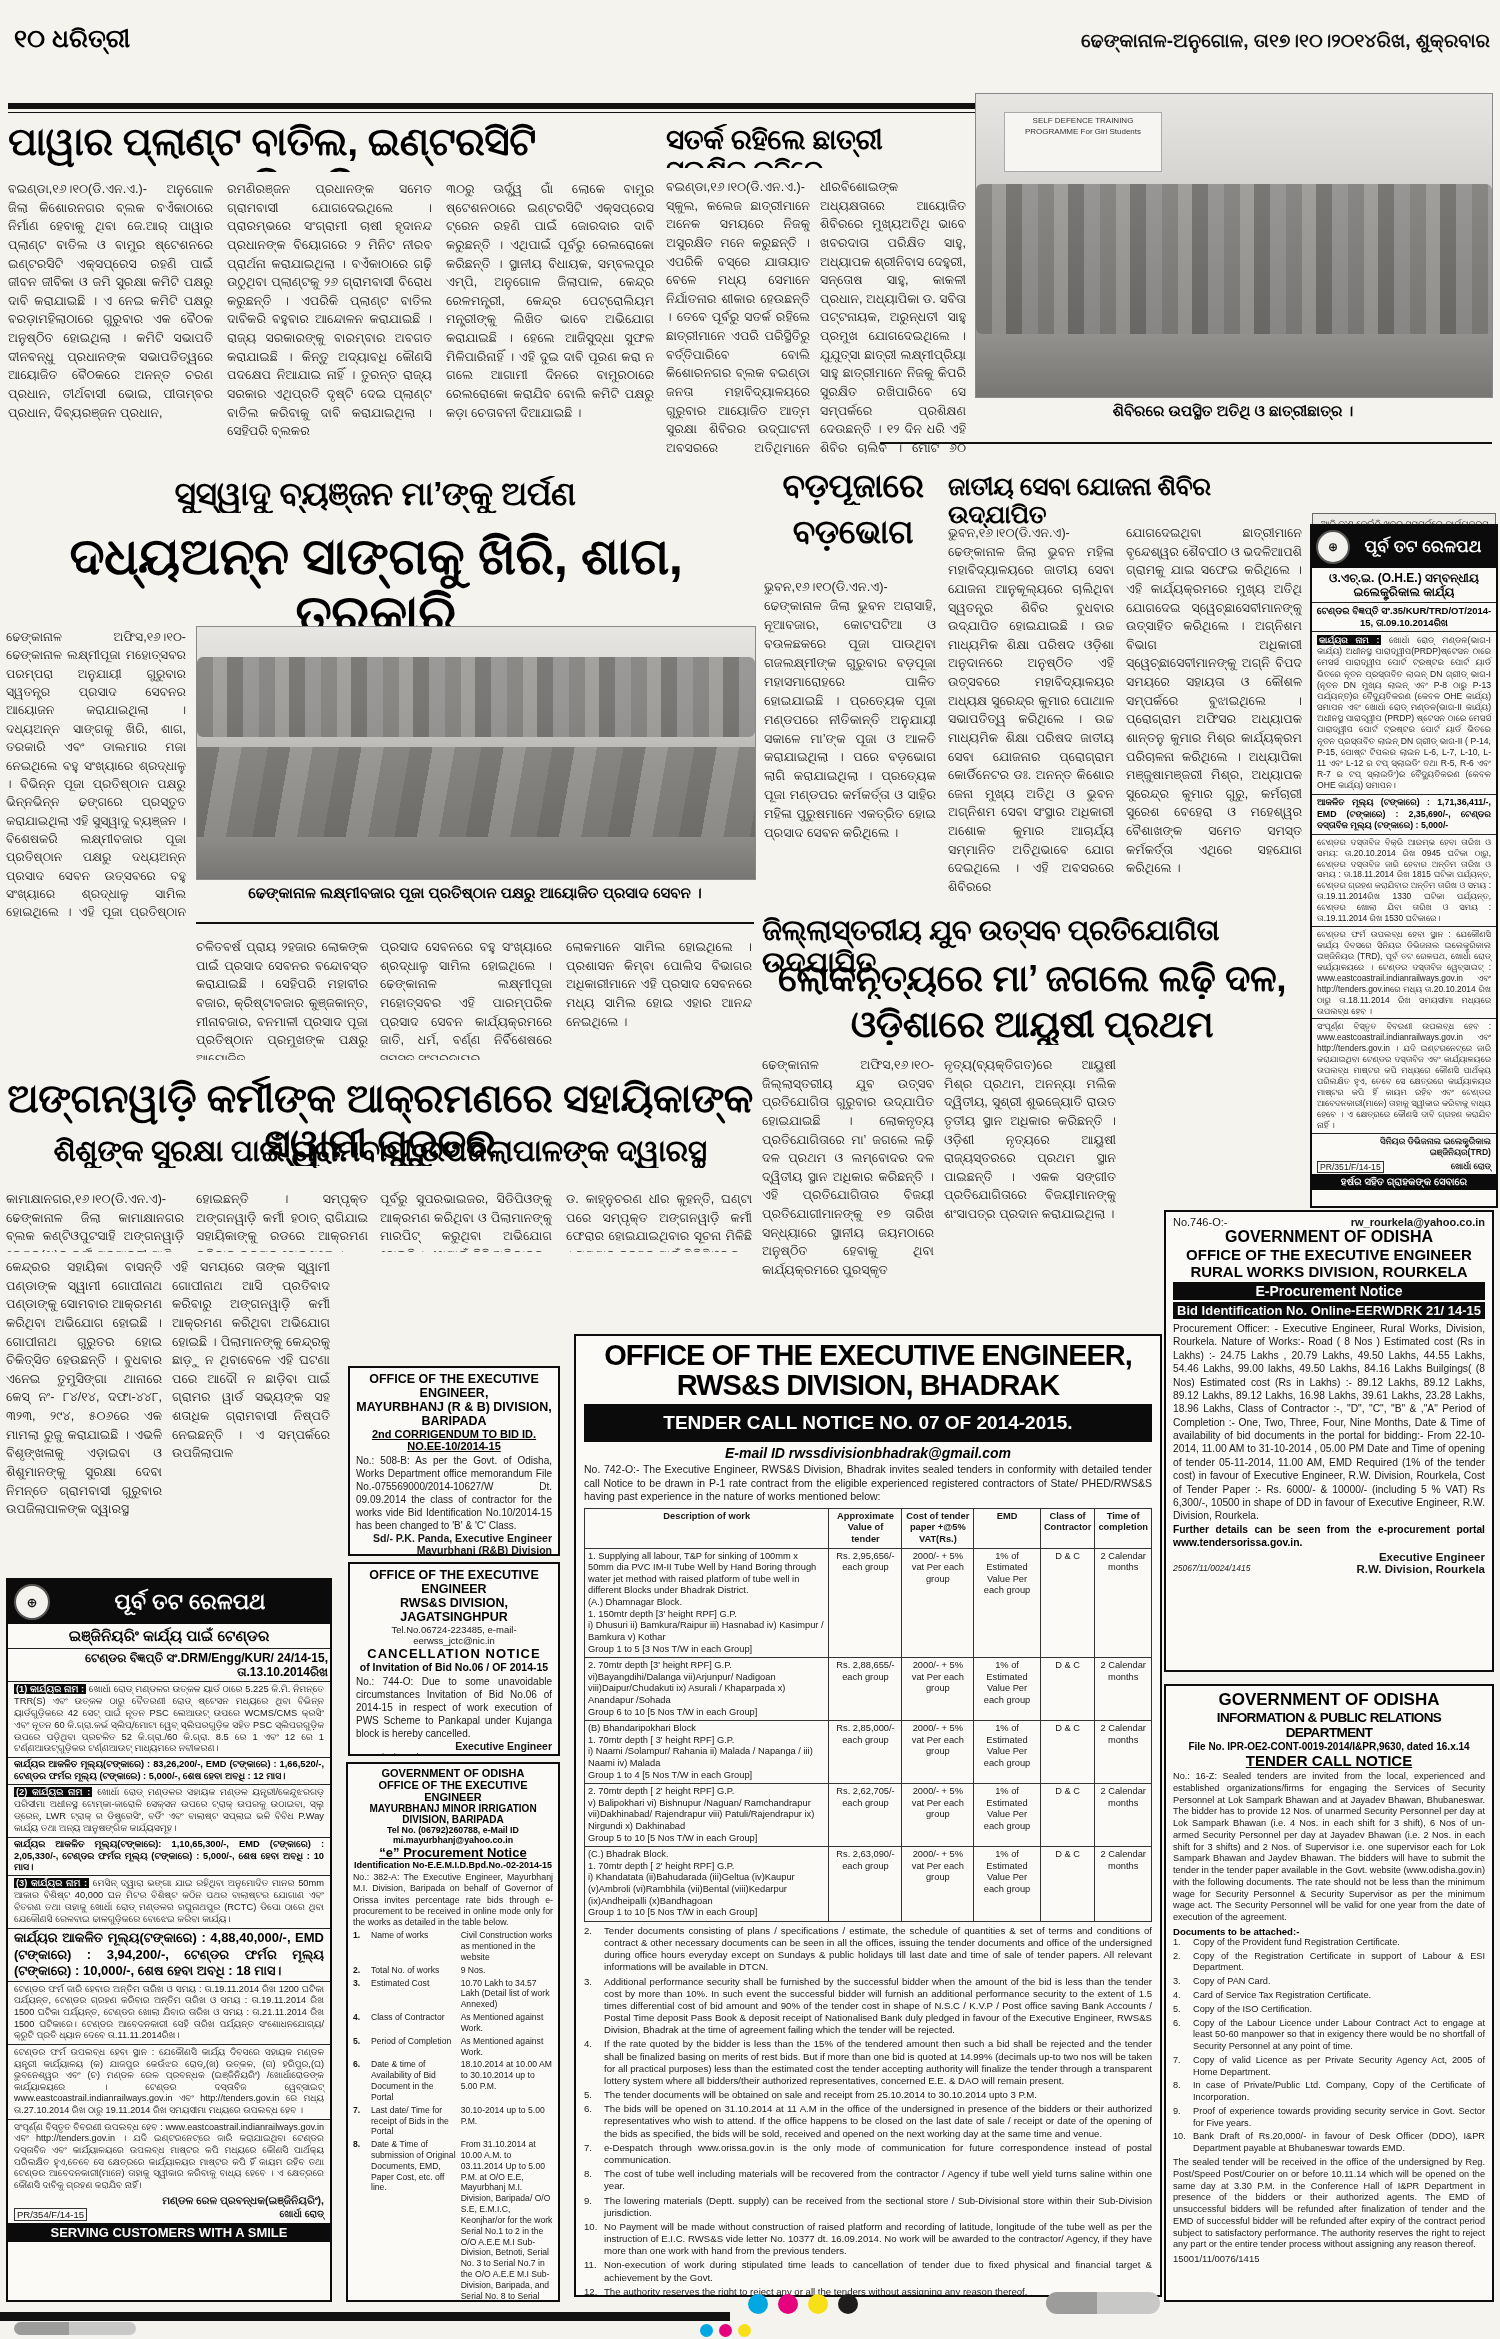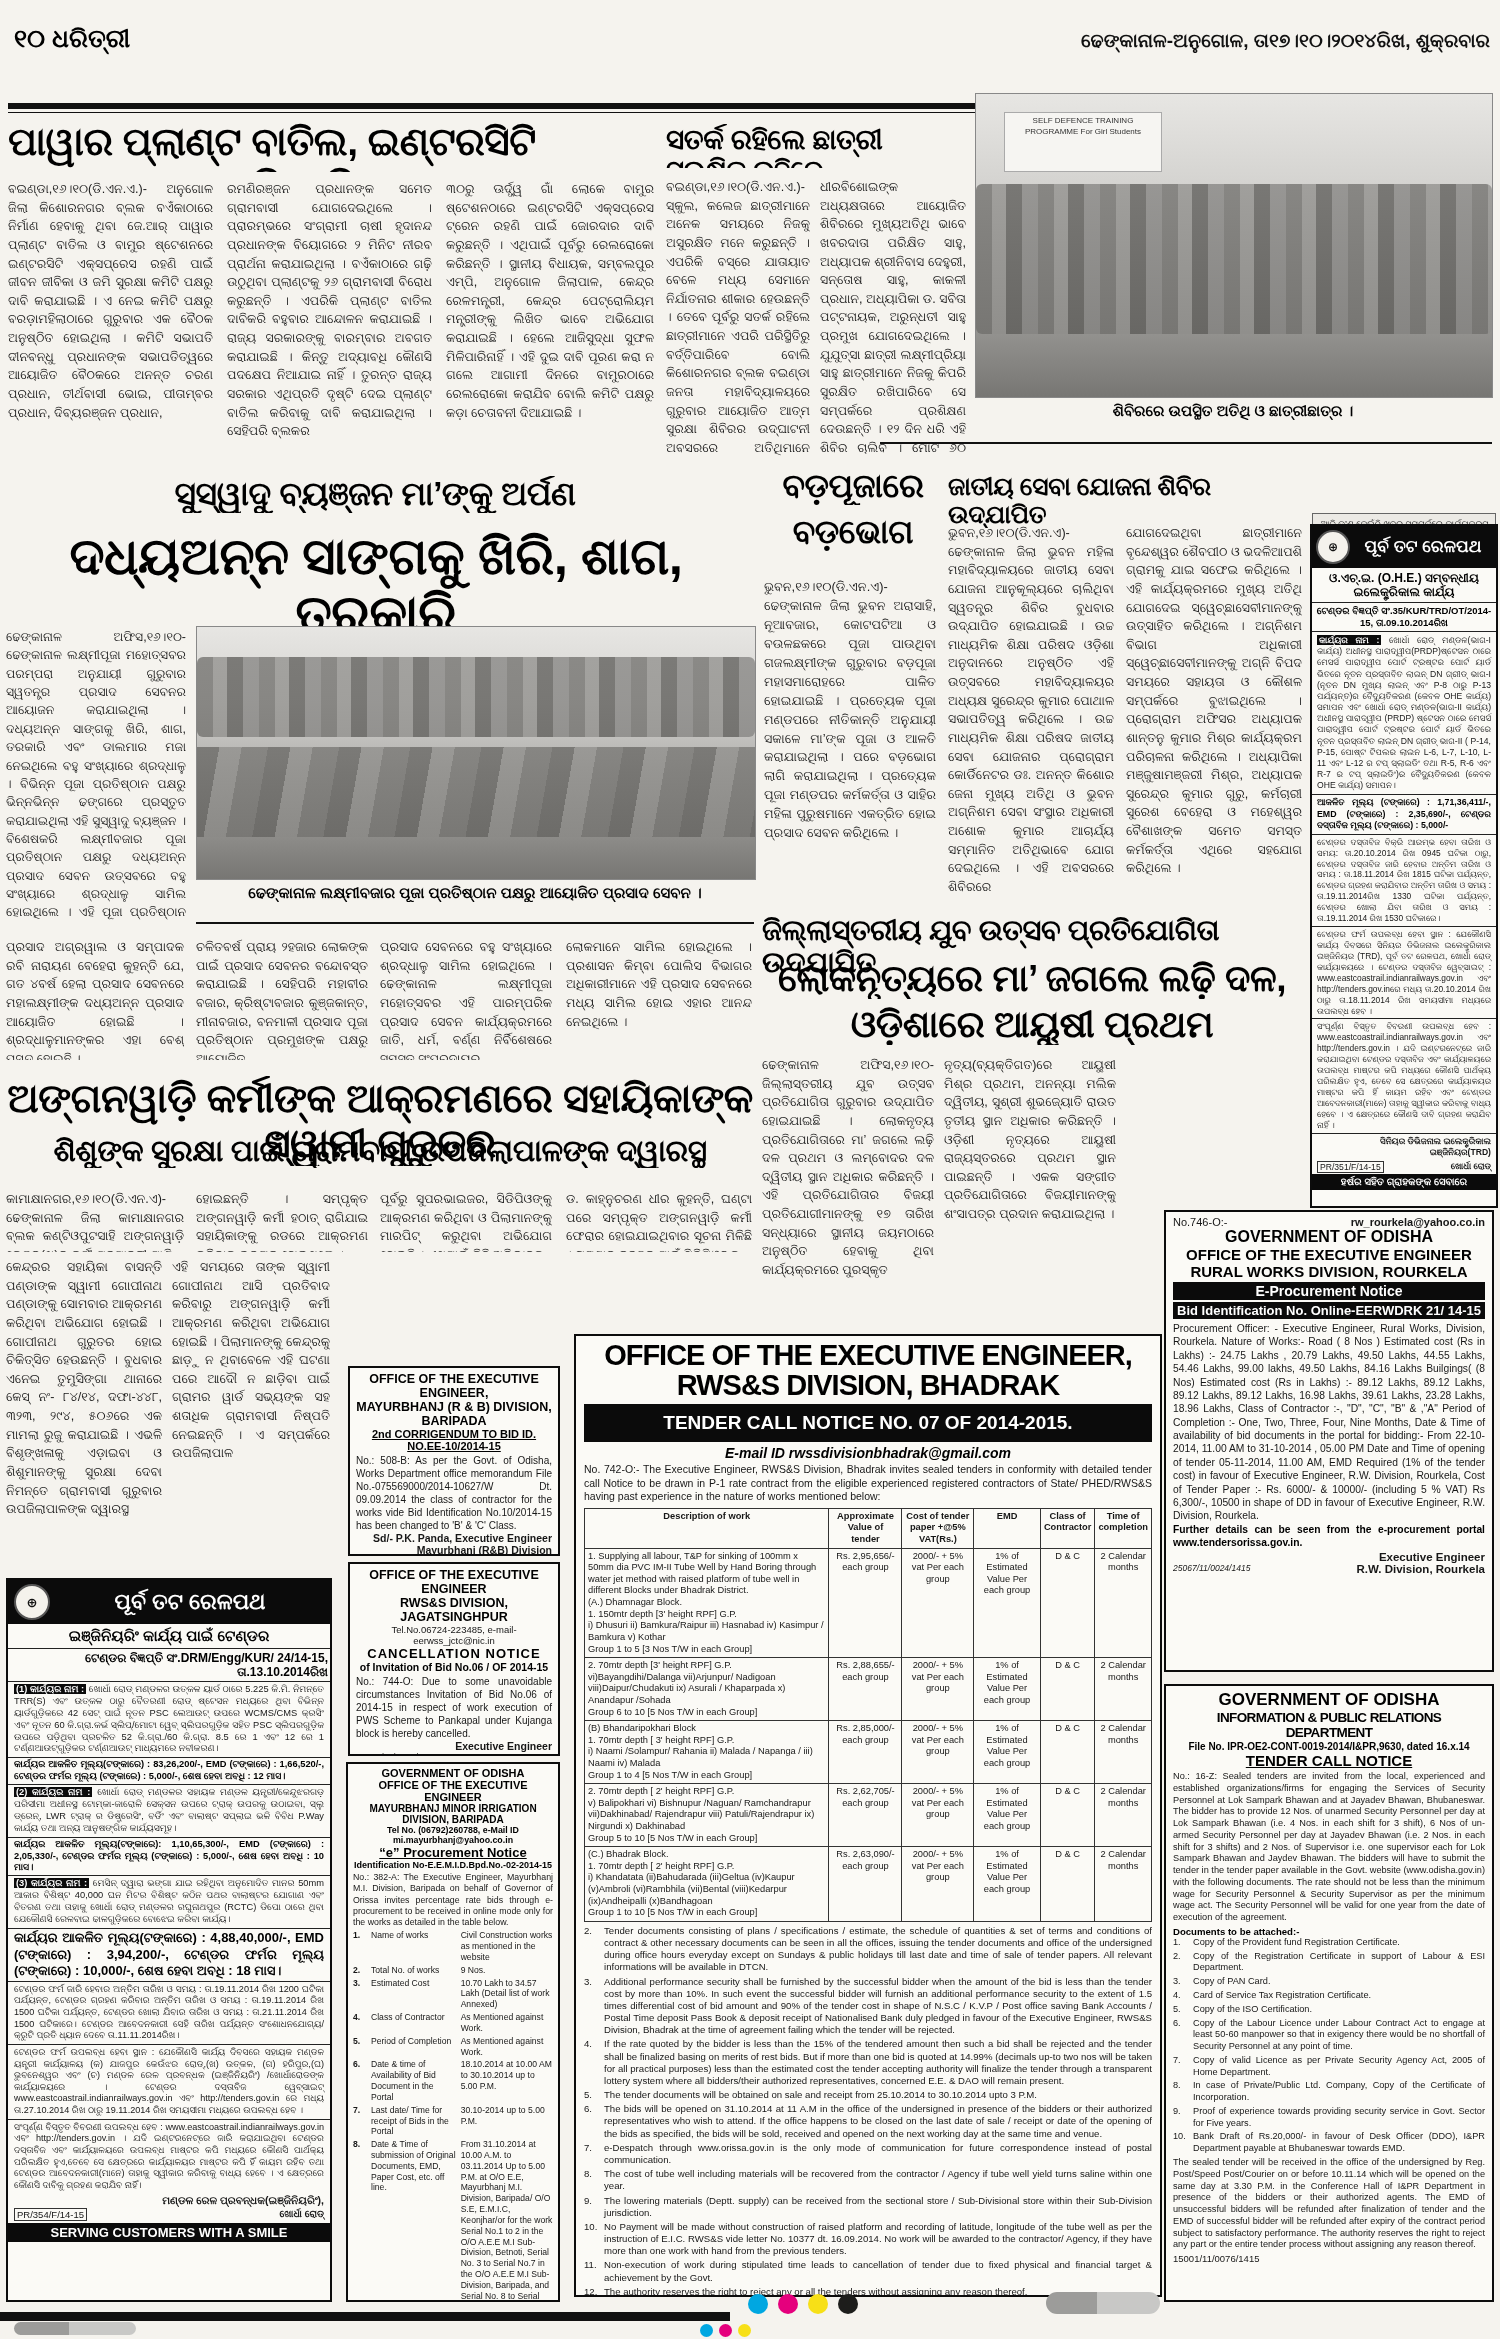--- a/index.html
+++ b/index.html
@@ -81,21 +81,20 @@
   <div class="headline ctr" style="left:30px; top:476px; width:690px; font-size:33px;">ସୁସ୍ୱାଦୁ ବ୍ୟଞ୍ଜନ ମା’ଙ୍କୁ ଅର୍ପଣ</div>
   <div class="headline ctr" style="left:0px; top:528px; width:752px; font-size:51px;">ଦଧ୍ୟଅନ୍ନ ସାଙ୍ଗକୁ ଖିରି, ଶାଗ, ତରକାରି</div>
   <div class="colTxt" style="left:6px; top:628px; width:180px; height:296px; font-size:12.4px;">ଢେଙ୍କାନାଳ ଅଫିସ,୧୬।୧୦- ଢେଙ୍କାନାଳ ଲକ୍ଷ୍ମୀପୂଜା ମହୋତ୍ସବର ପରମ୍ପରା ଅନୁଯାୟୀ ଗୁରୁବାର ସ୍ୱତନ୍ତ୍ର ପ୍ରସାଦ ସେବନର ଆୟୋଜନ କରାଯାଇଥିଲା । ଦଧ୍ୟଅନ୍ନ ସାଙ୍ଗକୁ ଖିରି, ଶାଗ, ତରକାରି ଏବଂ ଡାଲମାର ମଜା ନେଇଥିଲେ ବହୁ ସଂଖ୍ୟାରେ ଶ୍ରଦ୍ଧାଳୁ । ବିଭିନ୍ନ ପୂଜା ପ୍ରତିଷ୍ଠାନ ପକ୍ଷରୁ ଭିନ୍ନଭିନ୍ନ ଢଙ୍ଗରେ ପ୍ରସ୍ତୁତ କରାଯାଇଥିଲା ଏହି ସୁସ୍ୱାଦୁ ବ୍ୟଞ୍ଜନ । ବିଶେଷକରି ଲକ୍ଷ୍ମୀବଜାର ପୂଜା ପ୍ରତିଷ୍ଠାନ ପକ୍ଷରୁ ଦଧ୍ୟଅନ୍ନ ପ୍ରସାଦ ସେବନ ଉତ୍ସବରେ ବହୁ ସଂଖ୍ୟାରେ ଶ୍ରଦ୍ଧାଳୁ ସାମିଲ ହୋଇଥିଲେ । ଏହି ପୂଜା ପ୍ରତିଷ୍ଠାନ ପକ୍ଷରୁ କୁଦୁଆରେ ଦଧ୍ୟଅନ୍ନ ସାଙ୍ଗକୁ କୋବି ପକୁଡ଼ି, ପନିପରିବା ପଡି ତରକାରି, ଶାଗ ବେଶ୍ ସୁଆଦିଆ ହୋଇଥିଲା । ଏ ସଂକ୍ରାନ୍ତରେ ପୂଜା ପ୍ରତିଷ୍ଠାନର ସଭାପତି ଜଗଦୀଶ</div>
   <div class="photo" style="left:196px; top:626px; width:558px; height:252px;">
     <div class="photo-fill"></div>
     <div class="tableband" style="top:120px; height:90px;"></div>
     <div class="crowdband" style="top:30px; height:80px;"></div>
   </div>
   <div class="caption" style="left:196px; top:884px; width:558px; font-size:15px;">ଢେଙ୍କାନାଳ ଲକ୍ଷ୍ମୀବଜାର ପୂଜା ପ୍ରତିଷ୍ଠାନ ପକ୍ଷରୁ ଆୟୋଜିତ ପ୍ରସାଦ ସେବନ ।</div>
   <div class="rule" style="left:196px; top:922px; width:558px; height:2px;"></div>
-  <div class="colTxt" style="left:6px; top:938px; width:178px; height:122px;">ପ୍ରସାଦ ଅଗ୍ରୱାଲ ଓ ସମ୍ପାଦକ ରବି ନାରାୟଣ ବେହେରା କୁହନ୍ତି ଯେ, ଗତ ୪ବର୍ଷ ହେଲା ପ୍ରସାଦ ସେବନରେ ମହାଲକ୍ଷ୍ମୀଙ୍କ ଦଧ୍ୟଅନ୍ନ ପ୍ରସାଦ ଆୟୋଜିତ ହୋଇଛି । ଶ୍ରଦ୍ଧାଳୁମାନଙ୍କର ଏହା ବେଶ୍ ପସନ୍ଦ ହୋଇଛି ।</div>
   <div class="colTxt" style="left:196px; top:938px; width:172px; height:122px;">ଚଳିତବର୍ଷ ପ୍ରାୟ ୨ହଜାର ଲୋକଙ୍କ ପାଇଁ ପ୍ରସାଦ ସେବନର ବନ୍ଦୋବସ୍ତ କରାଯାଇଛି । ସେହିପରି ମହାବୀର ବଜାର, କ୍ରିଷ୍ଟାବଜାର କୁଞ୍ଜକାନ୍ତ, ମୀନାବଜାର, ବନମାଳୀ ପ୍ରସାଦ ପୂଜା ପ୍ରତିଷ୍ଠାନ ପ୍ରମୁଖଙ୍କ ପକ୍ଷରୁ ଆୟୋଜିତ</div>
   <div class="colTxt" style="left:380px; top:938px; width:172px; height:122px;">ପ୍ରସାଦ ସେବନରେ ବହୁ ସଂଖ୍ୟାରେ ଶ୍ରଦ୍ଧାଳୁ ସାମିଲ ହୋଇଥିଲେ । ଢେଙ୍କାନାଳ ଲକ୍ଷ୍ମୀପୂଜା ମହୋତ୍ସବର ଏହି ପାରମ୍ପରିକ ପ୍ରସାଦ ସେବନ କାର୍ଯ୍ୟକ୍ରମରେ ଜାତି, ଧର୍ମ, ବର୍ଣ୍ଣ ନିର୍ବିଶେଷରେ ସମସ୍ତ ସଂପ୍ରଦାୟର</div>
   <div class="colTxt" style="left:566px; top:938px; width:186px; height:122px;">ଲୋକମାନେ ସାମିଲ ହୋଇଥିଲେ । ପ୍ରଶାସନ କିମ୍ବା ପୋଲିସ ବିଭାଗର ଅଧିକାରୀମାନେ ଏହି ପ୍ରସାଦ ସେବନରେ ମଧ୍ୟ ସାମିଲ ହୋଇ ଏହାର ଆନନ୍ଦ ନେଇଥିଲେ ।</div>
 
   <div class="headline ctr" style="left:762px; top:468px; width:182px; font-size:33px;">ବଡ଼ପୂଜାରେ</div>
   <div class="headline ctr" style="left:762px; top:514px; width:182px; font-size:33px;">ବଡ଼ଭୋଗ</div>
   <div class="colTxt" style="left:764px; top:578px; width:172px; height:334px; font-size:12.8px;">ଭୁବନ,୧୬।୧୦(ଡି.ଏନ.ଏ)- ଢେଙ୍କାନାଳ ଜିଲା ଭୁବନ ଅରାସାହି, ନୂଆବଜାର, କୋଟପଟିଆ ଓ ବଉଳଛକରେ ପୂଜା ପାଉଥିବା ଗଜଲକ୍ଷ୍ମୀଙ୍କ ଗୁରୁବାର ବଡ଼ପୂଜା ମହାସମାରୋହରେ ପାଳିତ ହୋଇଯାଇଛି । ପ୍ରତ୍ୟେକ ପୂଜା ମଣ୍ଡପରେ ନୀତିକାନ୍ତି ଅନୁଯାୟୀ ସକାଳେ ମା’ଙ୍କ ପୂଜା ଓ ଆଳତି କରାଯାଇଥିଲା । ପରେ ବଡ଼ଭୋଗ ଲାଗି କରାଯାଇଥିଲା । ପ୍ରତ୍ୟେକ ପୂଜା ମଣ୍ଡପର କର୍ମକର୍ତ୍ତା ଓ ସାହିର ମହିଳା ପୁରୁଷମାନେ ଏକତ୍ରିତ ହୋଇ ପ୍ରସାଦ ସେବନ କରିଥିଲେ ।</div>
 
   <div class="headline" style="left:948px; top:472px; width:354px; font-size:25px;">ଜାତୀୟ ସେବା ଯୋଜନା ଶିବିର ଉଦ୍‌ଯାପିତ</div>
   <div class="colTxt" style="left:948px; top:524px; width:166px; height:386px;">ଭୁବନ,୧୬।୧୦(ଡି.ଏନ.ଏ)- ଢେଙ୍କାନାଳ ଜିଲା ଭୁବନ ମହିଳା ମହାବିଦ୍ୟାଳୟରେ ଜାତୀୟ ସେବା ଯୋଜନା ଆନୁକୂଲ୍ୟରେ ଚାଲିଥିବା ସ୍ୱତନ୍ତ୍ର ଶିବିର ବୁଧବାର ଉଦ୍‌ଯାପିତ ହୋଇଯାଇଛି । ଉଚ୍ଚ ମାଧ୍ୟମିକ ଶିକ୍ଷା ପରିଷଦ ଓଡ଼ିଶା ଅନୁଦାନରେ ଅନୁଷ୍ଠିତ ଏହି ଉତ୍ସବରେ ମହାବିଦ୍ୟାଳୟର ଅଧ୍ୟକ୍ଷ ସୁରେନ୍ଦ୍ର କୁମାର ପୋଥାଳ ସଭାପତିତ୍ୱ କରିଥିଲେ । ଉଚ୍ଚ ମାଧ୍ୟମିକ ଶିକ୍ଷା ପରିଷଦ ଜାତୀୟ ସେବା ଯୋଜନାର ପ୍ରୋଗ୍ରାମ କୋର୍ଡିନେଟର ଡଃ. ଅନନ୍ତ କିଶୋର ଜେନା ମୁଖ୍ୟ ଅତିଥି ଓ ଭୁବନ ଅଗ୍ନିଶମ ସେବା ସଂସ୍ଥାର ଅଧିକାରୀ ଅଶୋକ କୁମାର ଆଚାର୍ଯ୍ୟ ସମ୍ମାନିତ ଅତିଥିଭାବେ ଯୋଗ ଦେଇଥିଲେ । ଏହି ଅବସରରେ ଶିବିରରେ</div>

